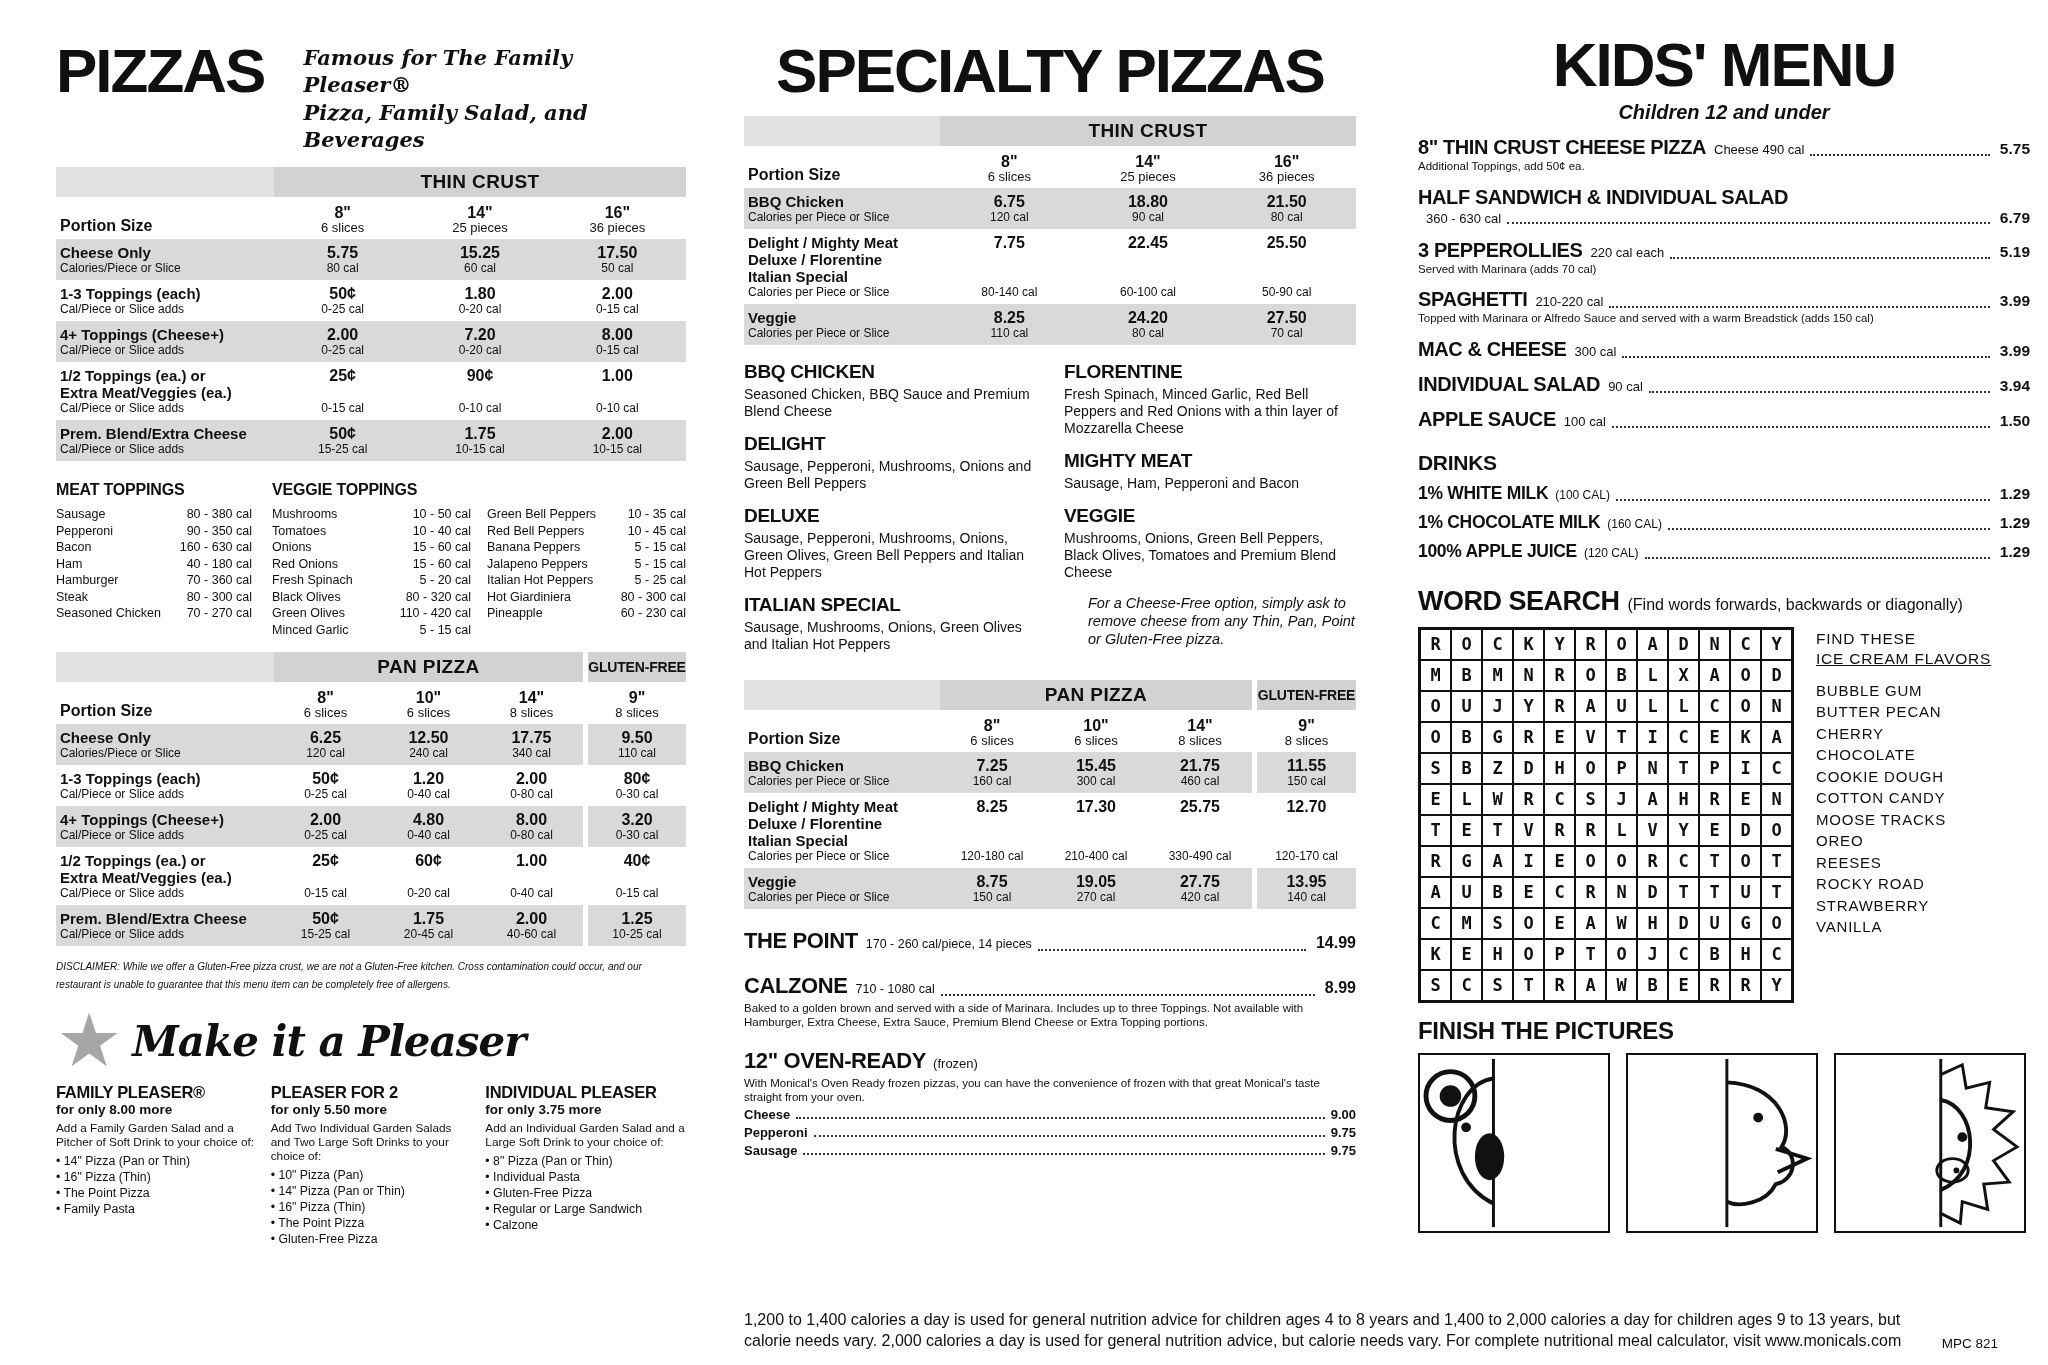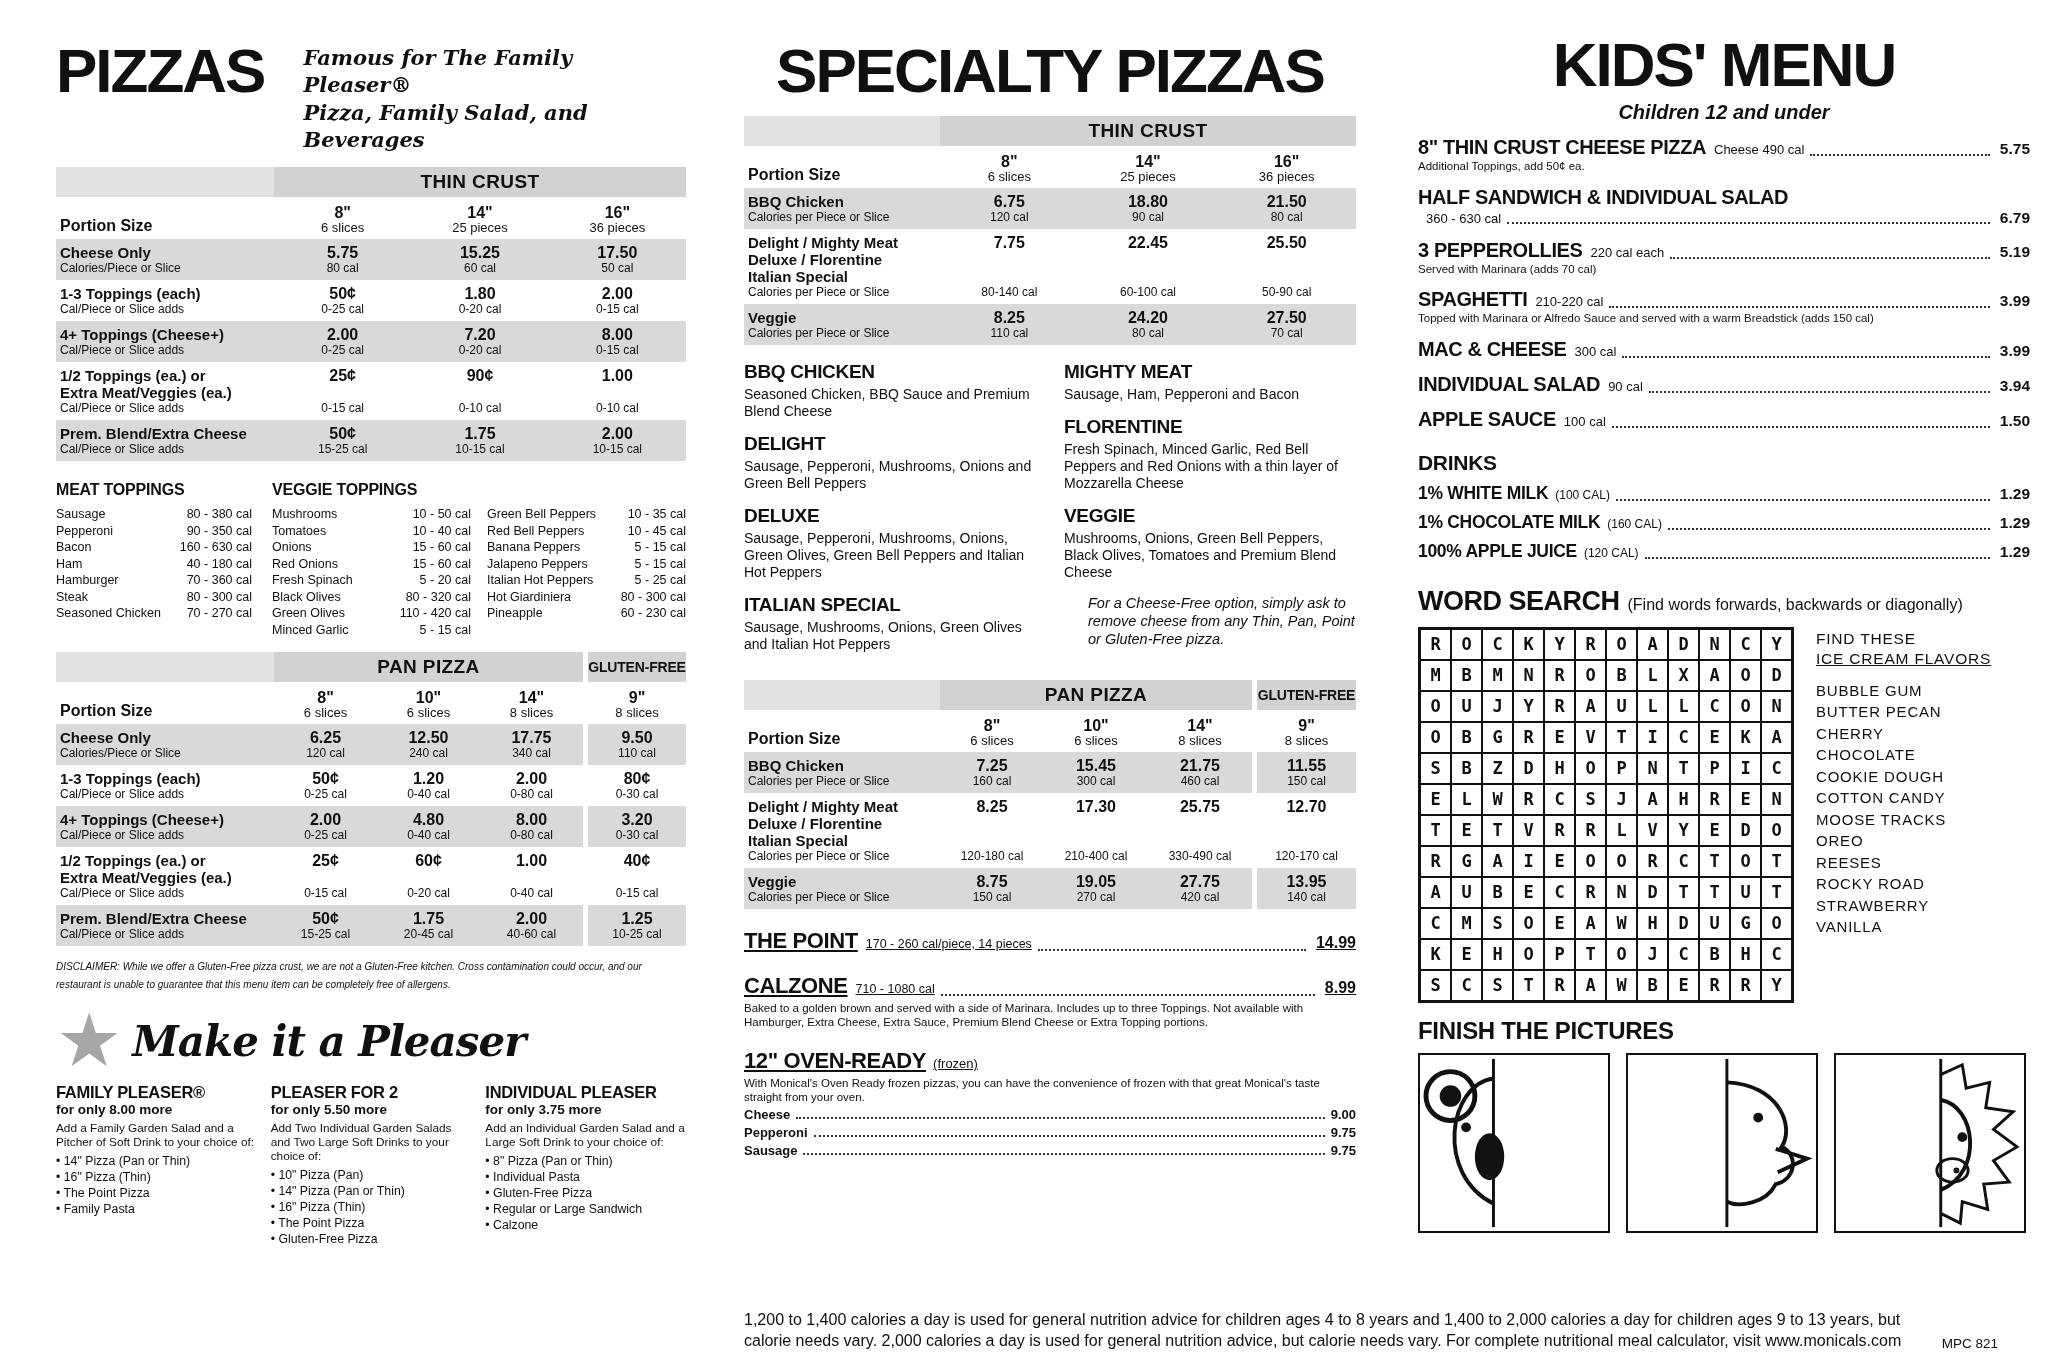--- a/index.html
+++ b/index.html
@@ -63,21 +63,21 @@
 
 .sp-desc-row{display:flex;margin-top:16px;}
 .sp-col{flex:1;}
 .sp-col+.sp-col{margin-left:28px;}
 .sp-block{margin-bottom:13px;}
 .sp-name{font-weight:700;font-size:19px;letter-spacing:-.3px;margin-bottom:3px;}
 .sp-text{font-size:14px;line-height:17px;}
 .cheese-note{font-style:italic;font-size:14.5px;line-height:18px;margin-top:12px;padding-left:24px;}
 
 .menu-block{margin-top:19px;}
-.mb-line{display:flex;align-items:baseline;text-decoration:underline;}
+.mb-line{display:flex;align-items:baseline;}
 .mb-name{font-weight:700;font-size:22px;letter-spacing:-.4px;white-space:nowrap;}
 .mb-cal{font-size:12.5px;margin-left:8px;white-space:nowrap;}
 .mb-price{font-weight:700;font-size:16px;margin-left:4px;}
 .mb-tag{font-size:13px;margin-left:7px;}
 .mb-desc{font-size:11.5px;line-height:13.5px;margin-top:3px;}
 .leader{flex:1;margin:0 6px 3px;border-bottom:2px dotted #333;align-self:flex-end;}
 .ov-line{display:flex;align-items:baseline;margin-top:3px;}
 .ov-n,.ov-p{font-weight:700;font-size:13px;}
 
 .kids-sub{text-align:center;font-weight:700;font-style:italic;font-size:20px;margin-top:5px;}
@@ -552,26 +552,26 @@
             <div class="sp-text">Sausage, Pepperoni, Mushrooms, Onions, Green Olives, Green Bell Peppers and Italian Hot Peppers</div>
           </div>
           <div class="sp-block">
             <div class="sp-name">ITALIAN SPECIAL</div>
             <div class="sp-text">Sausage, Mushrooms, Onions, Green Olives and Italian Hot Peppers</div>
           </div>
         </div>
       <div class="sp-col">
         <div id="specialty-desc-right">
             <div class="sp-block">
+              <div class="sp-name">FLORENTINE</div>
+              <div class="sp-text">Fresh Spinach, Minced Garlic, Red Bell Peppers and Red Onions with a thin layer of Mozzarella Cheese</div>
+            </div>
+            <div class="sp-block">
               <div class="sp-name">MIGHTY MEAT</div>
               <div class="sp-text">Sausage, Ham, Pepperoni and Bacon</div>
-            </div>
-            <div class="sp-block">
-              <div class="sp-name">FLORENTINE</div>
-              <div class="sp-text">Fresh Spinach, Minced Garlic, Red Bell Peppers and Red Onions with a thin layer of Mozzarella Cheese</div>
             </div>
             <div class="sp-block">
               <div class="sp-name">VEGGIE</div>
               <div class="sp-text">Mushrooms, Onions, Green Bell Peppers, Black Olives, Tomatoes and Premium Blend Cheese</div>
             </div>
           </div>
         <p class="cheese-note">For a Cheese-Free option, simply ask to remove cheese from any Thin, Pan, Point or Gluten-Free pizza.</p>
       </div>
     </div>
 

